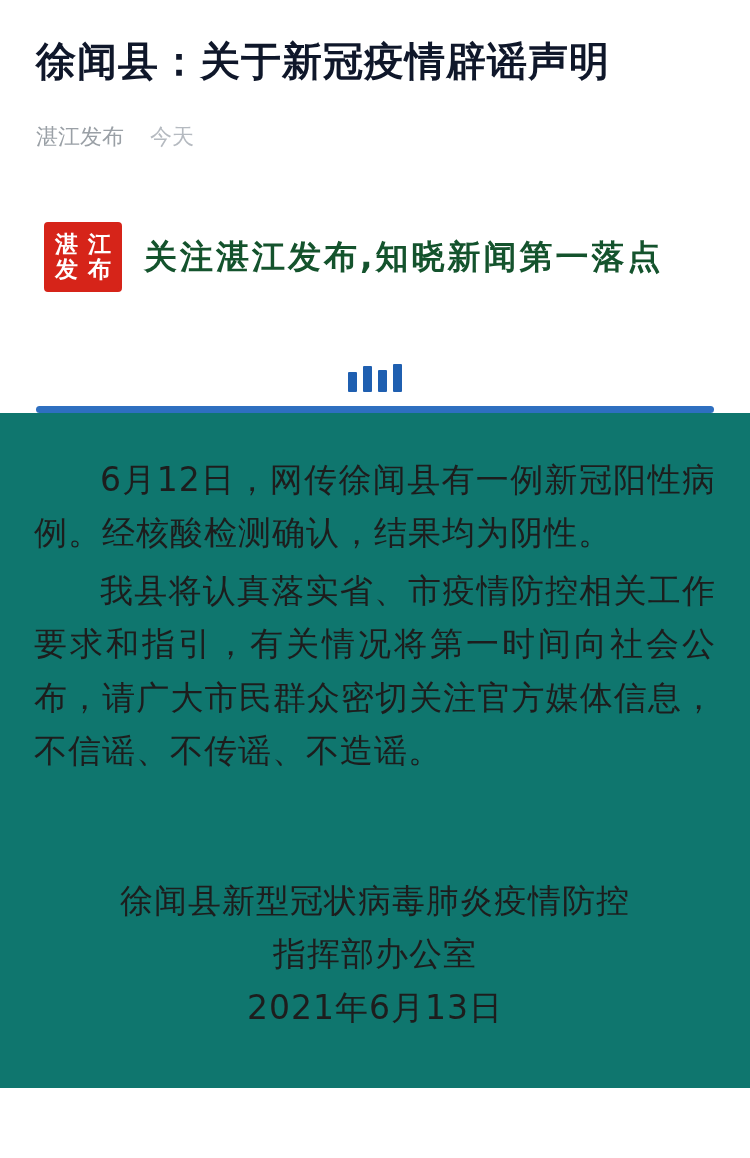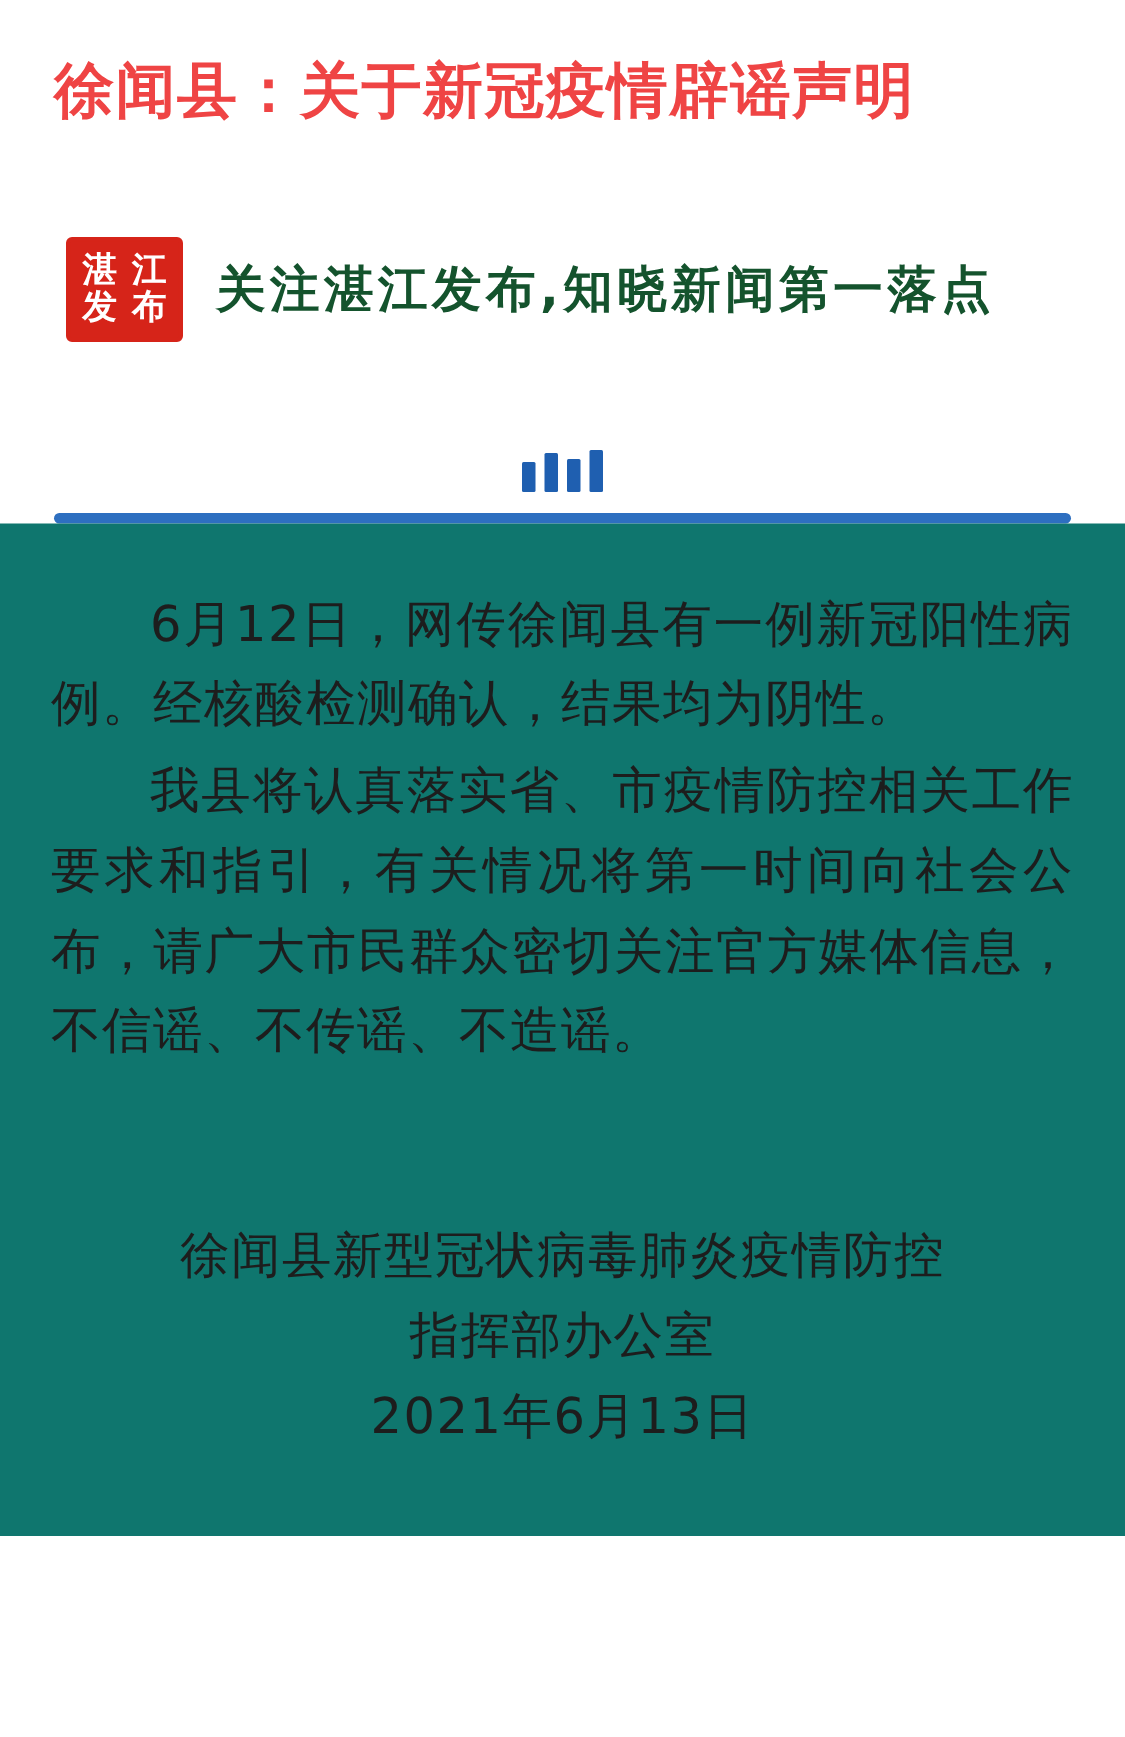--- a/index.html
+++ b/index.html
@@ -20,21 +20,21 @@
   .article {
     width: 750px;
     padding: 34px 36px 0 36px;
   }
 
   .headline {
     font-size: 40px;
     font-weight: bold;
     line-height: 1.35;
     letter-spacing: 1px;
-    color: #ef4444;
+    color: #0f172a;
     margin: 0 0 0 0;
     font-family: "DejaVu Sans", "Liberation Sans", sans-serif;
   }
 
   .meta {
     margin-top: 34px;
     display: flex;
     align-items: center;
     gap: 26px;
     font-size: 22px;
@@ -141,20 +141,24 @@
     background: #ffffff;
   }
 </style>
 </head>
 <body>
 
 <div class="article">
 
   <h1 class="headline">徐闻县：关于新冠疫情辟谣声明</h1>
 
+  <div class="meta">
+    <span class="source">湛江发布</span>
+    <span class="time">今天</span>
+  </div>
 
   <div class="banner">
     <div class="seal">
       <span>湛</span>
       <span>江</span>
       <span>发</span>
       <span>布</span>
     </div>
     <div class="slogan">关注湛江发布,知晓新闻第一落点</div>
   </div>

